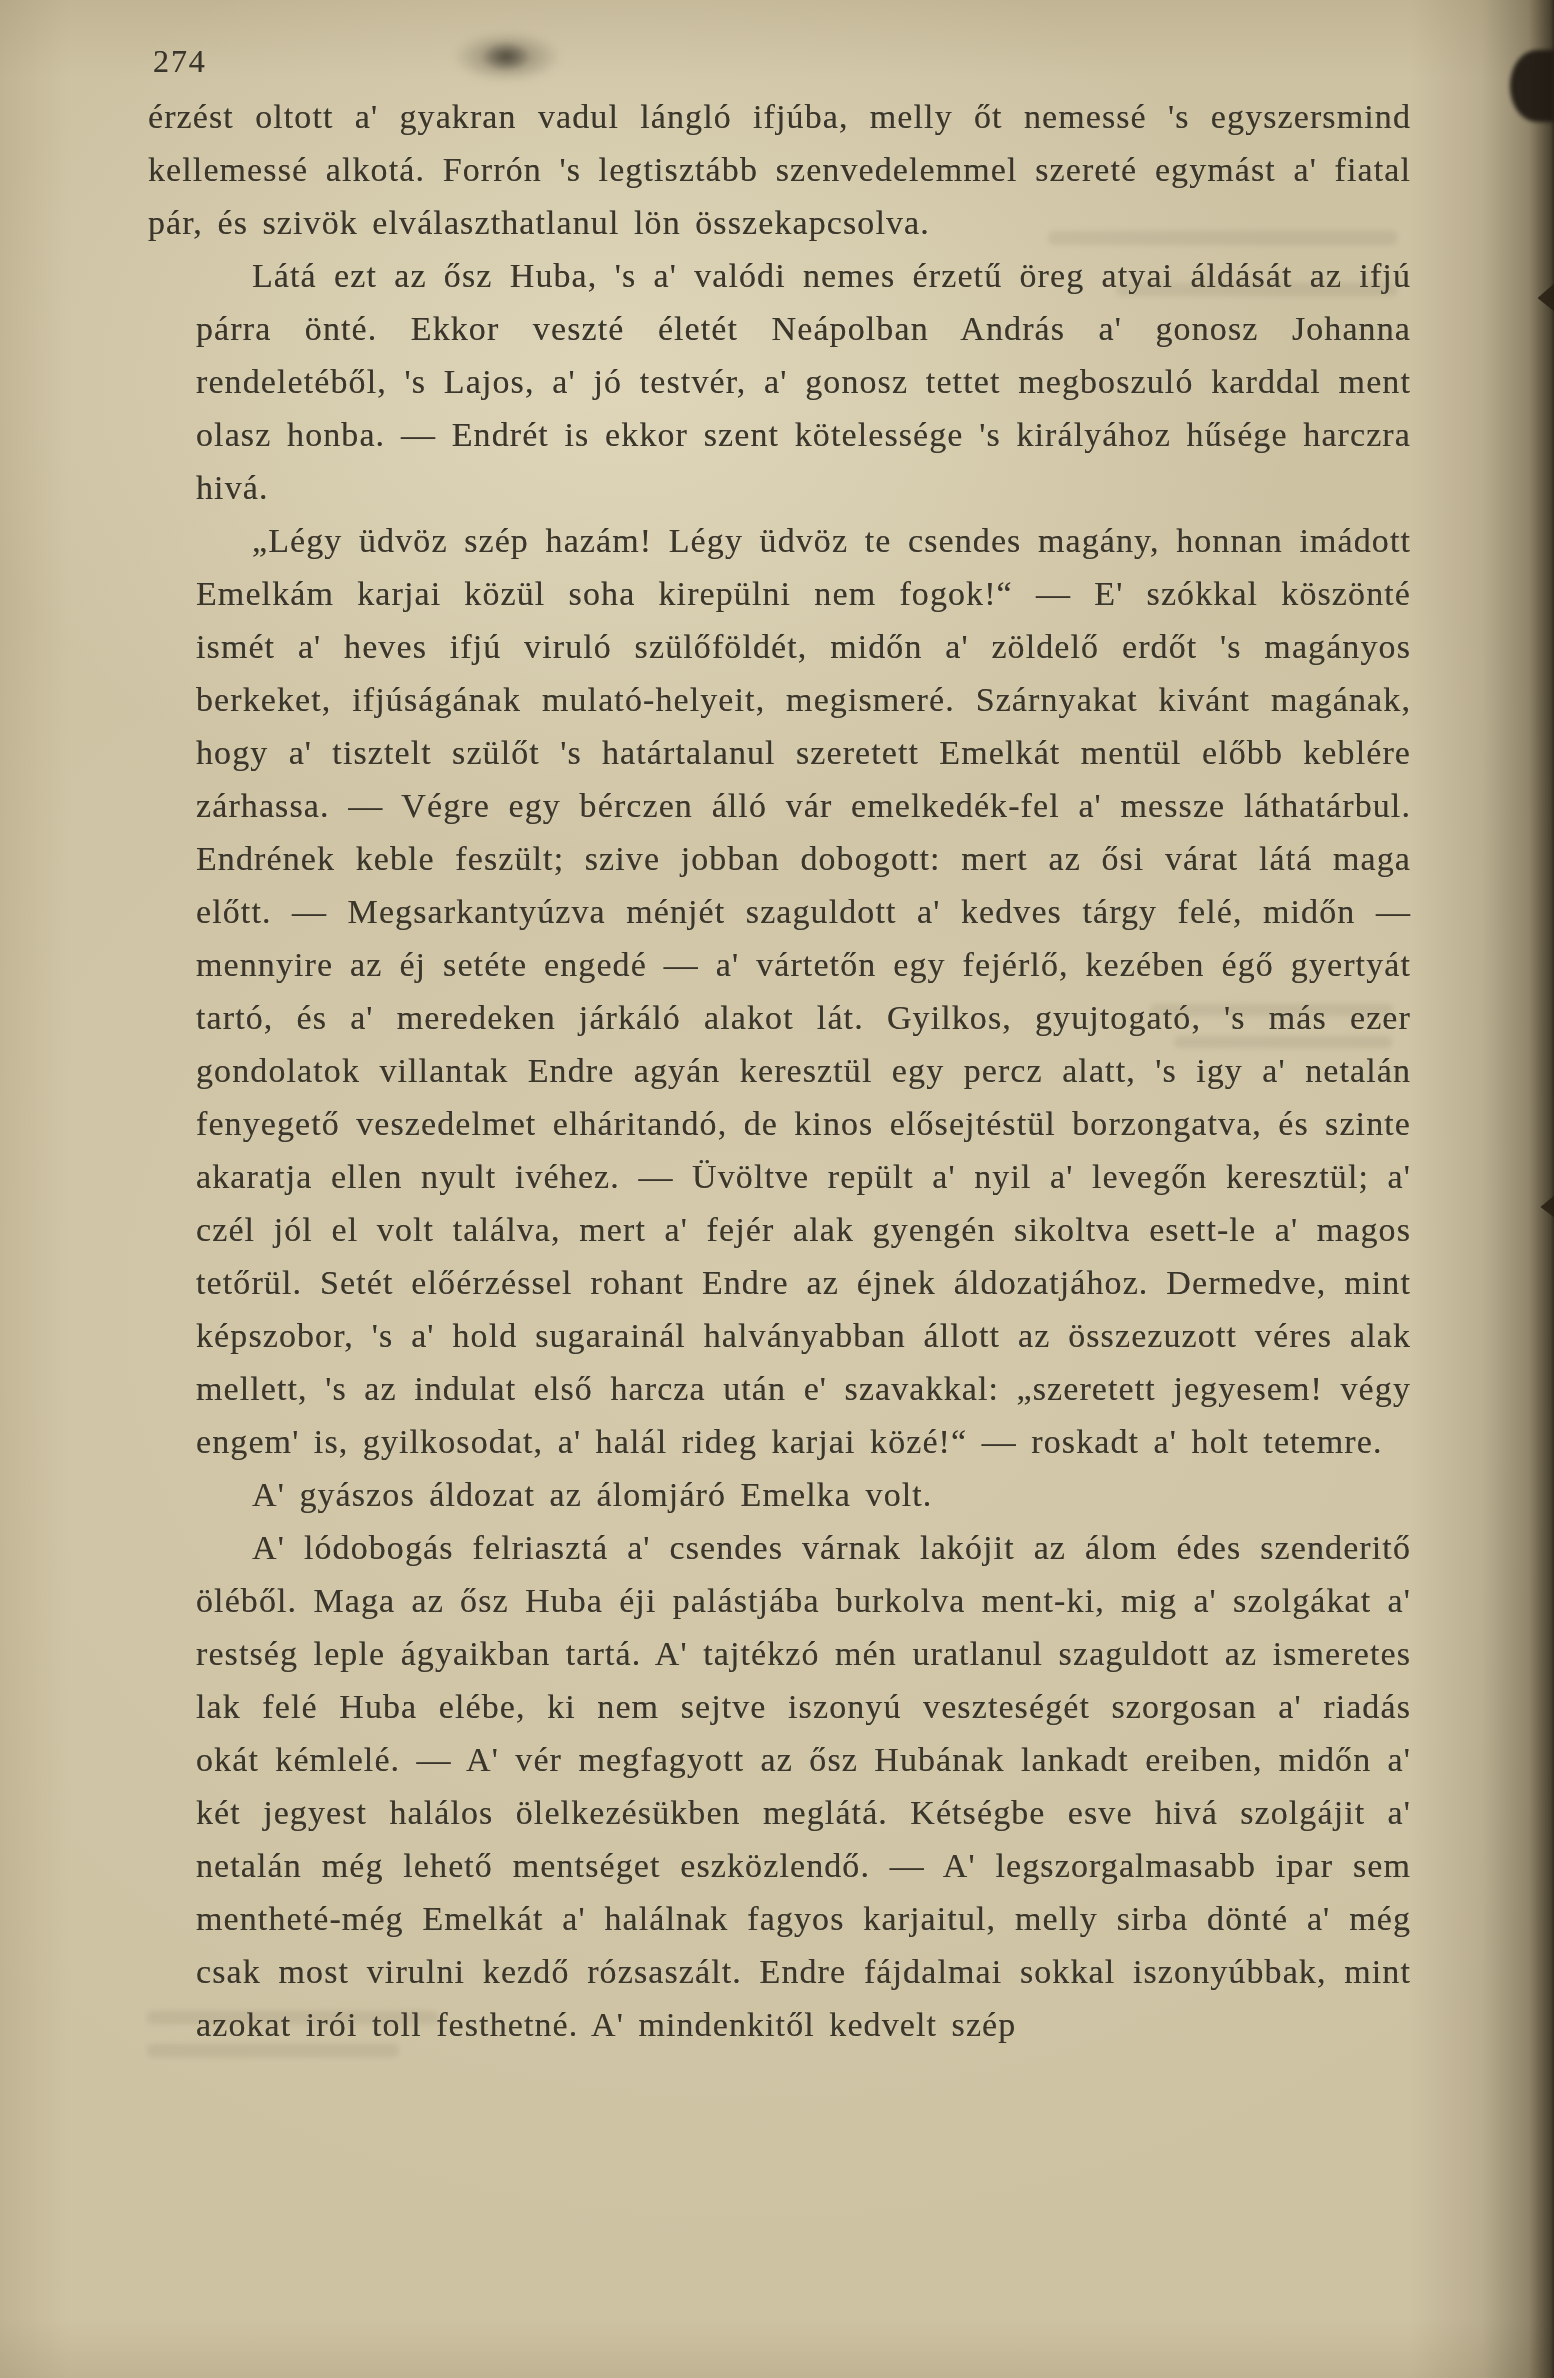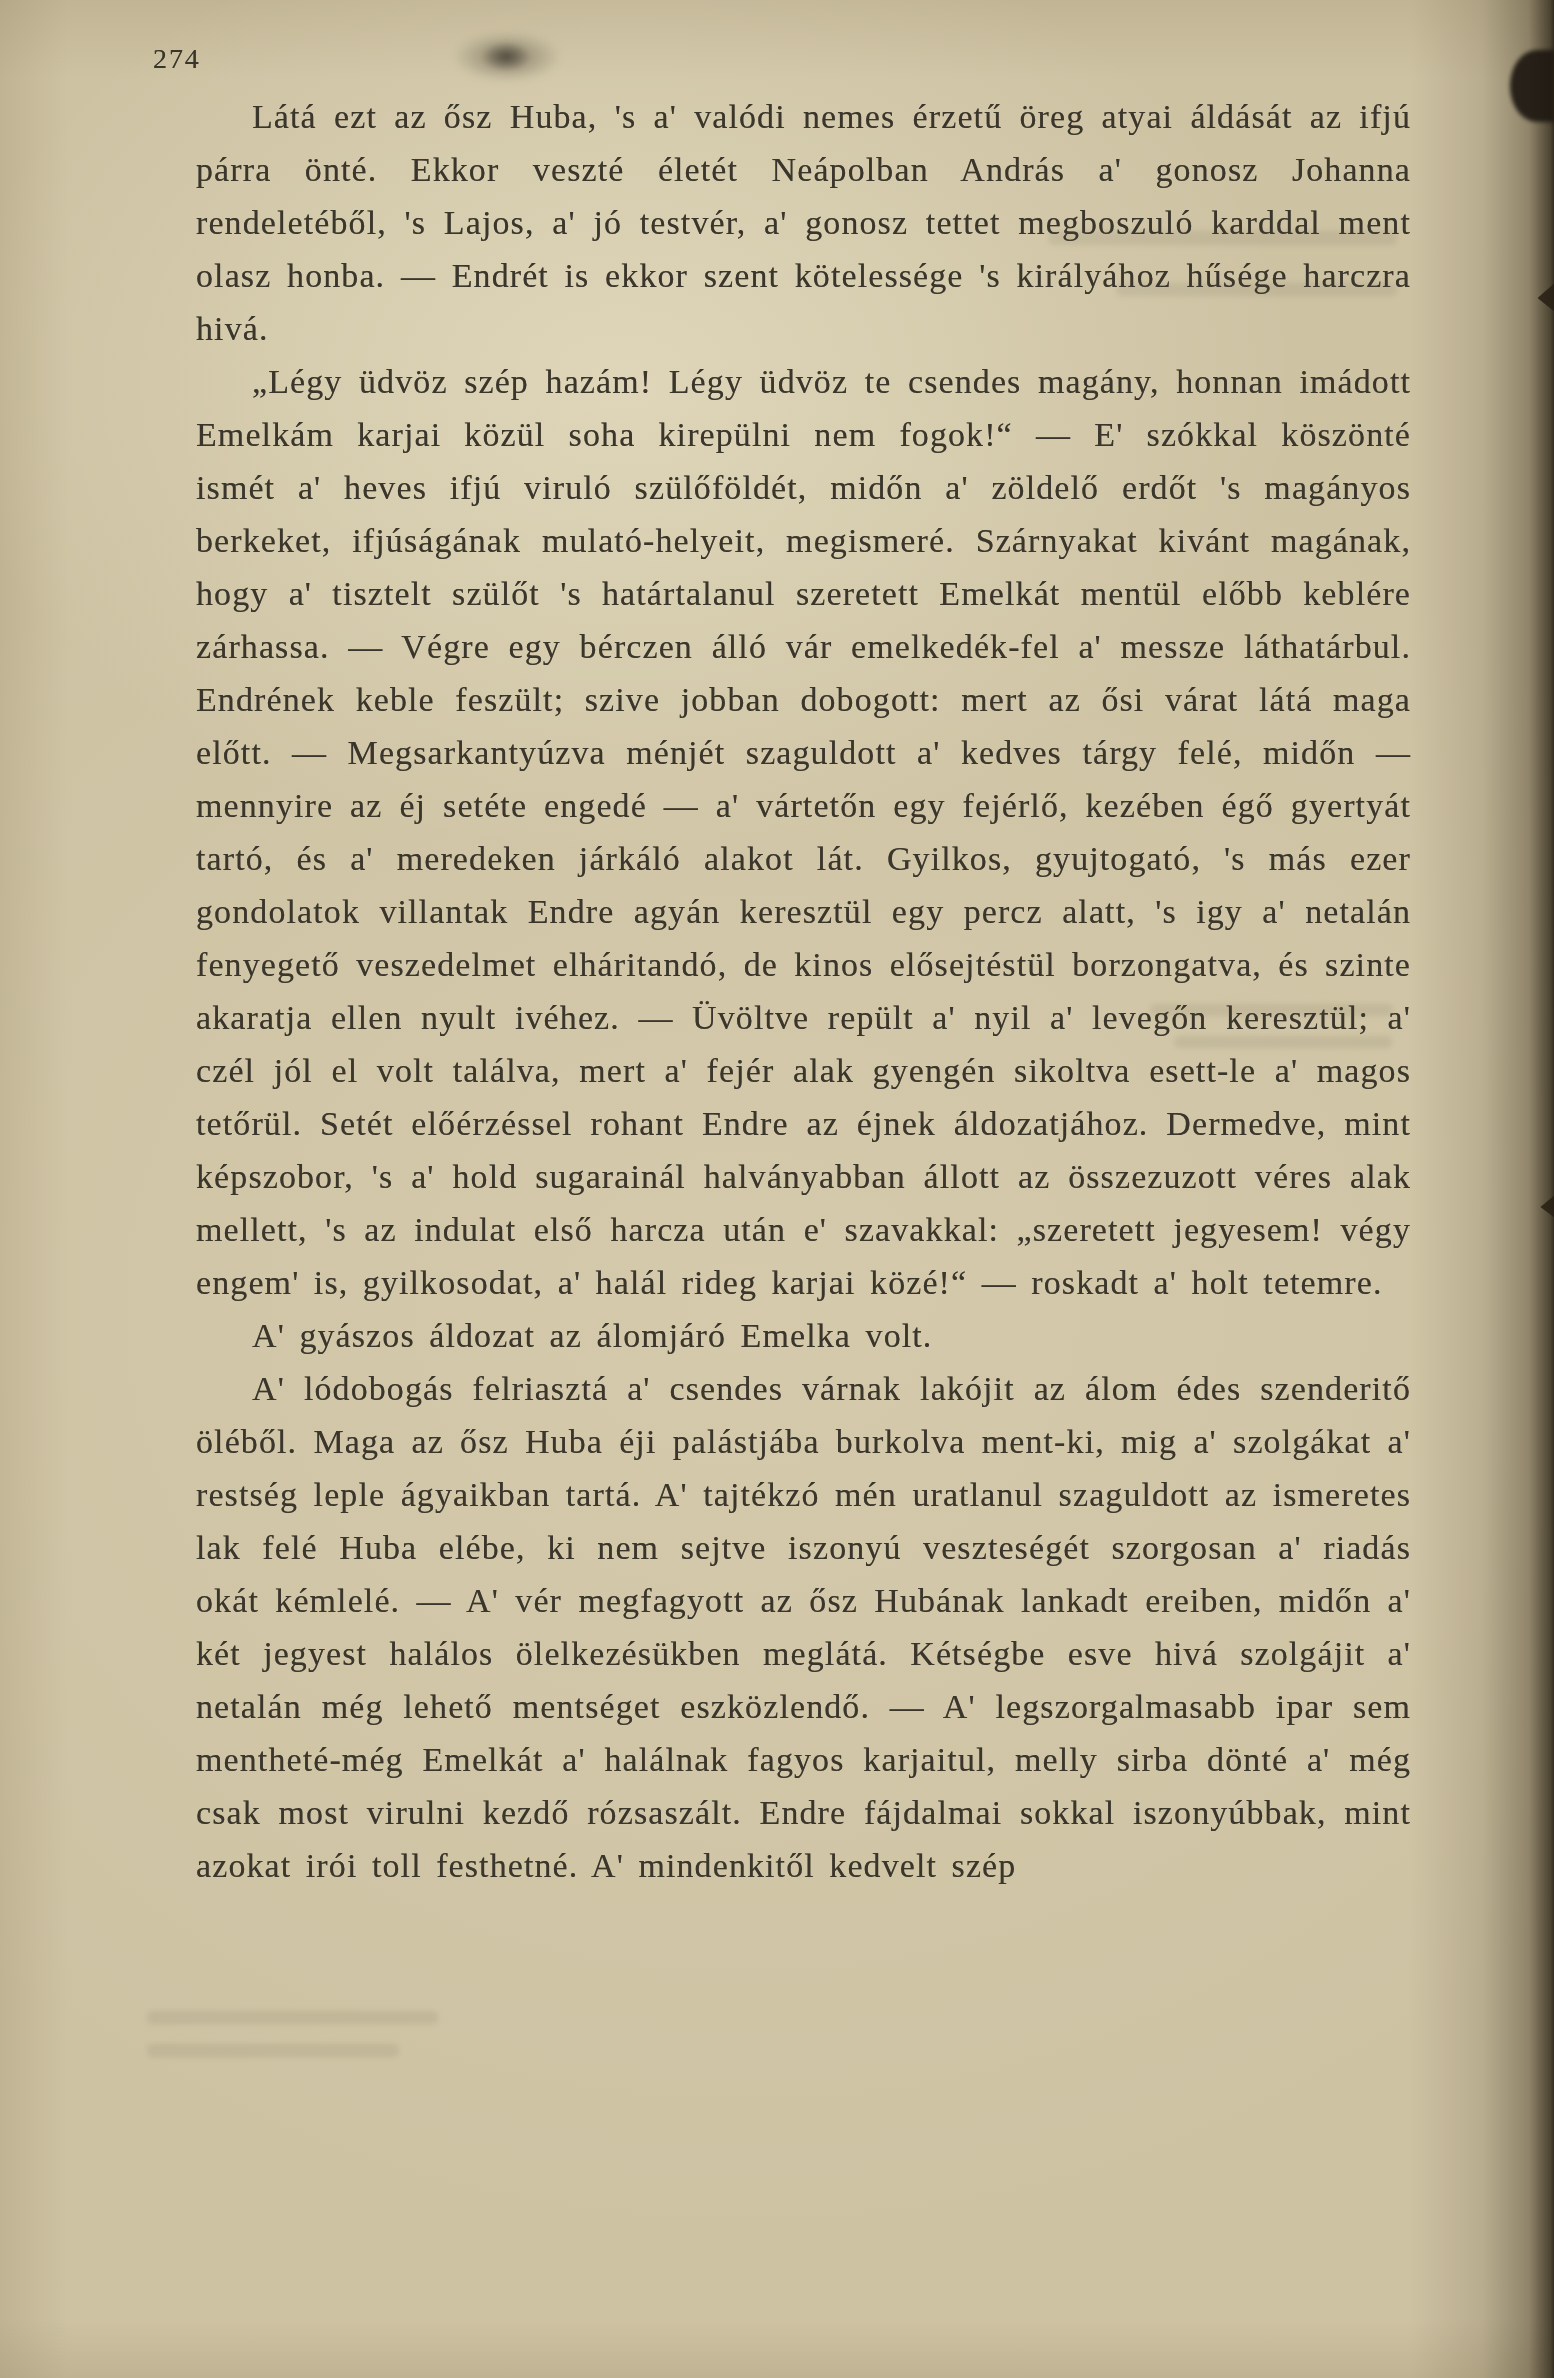--- a/index.html
+++ b/index.html
@@ -85,21 +85,21 @@
   .g1 { left: 1048px; top: 231px;  width: 349px; height: 13.6px; }
   .g2 { left: 1116px; top: 283px;  width: 281px; height: 12.6px; }
   .g3 { left: 1150px; top: 1004px; width: 243px; height: 11.6px; }
   .g4 { left: 1174px; top: 1036px; width: 218px; height: 11.6px; }
   .g5 { left: 147px;  top: 2011px; width: 291px; height: 12.6px; }
   .g6 { left: 147px;  top: 2044px; width: 252px; height: 12.6px; }
 
   .page-number {
     position: absolute;
     left: 153px; top: 43px;
-    font-size: 28px;
+    font-size: 32px;
     letter-spacing: 1.9px;
     color: #3b362c;
     text-shadow: 0 0 0.6px rgba(59,54,44,0.6);
   }
 
   .text-block {
     position: absolute;
     left: 148px; top: 90px;
     width: 1263px;
     font-size: 34px;
@@ -119,20 +119,21 @@
 <body>
 
 <div class="scan">
 
   <div class="ink-smudge"></div>
   <div class="ink-smudge-core"></div>
 
   <div class="page-number">274</div>
 
   <div class="text-block">
+    <p>érzést oltott a' gyakran vadul lángló ifjúba, melly őt nemessé 's egyszersmind kellemessé alkotá. Forrón 's legtisztább szenvedelemmel szereté egymást a' fiatal pár, és szivök elválaszthatlanul lön összekapcsolva.</p>
     <p class="indent">Látá ezt az ősz Huba, 's a' valódi nemes érzetű öreg atyai áldását az ifjú párra önté. Ekkor veszté életét Neápolban András a' gonosz Johanna rendeletéből, 's Lajos, a' jó testvér, a' gonosz tettet megboszuló karddal ment olasz honba. — Endrét is ekkor szent kötelessége 's királyához hűsége harczra hivá.</p>
     <p class="indent">„Légy üdvöz szép hazám! Légy üdvöz te csendes magány, honnan imádott Emelkám karjai közül soha kirepülni nem fogok!“ — E' szókkal köszönté ismét a' heves ifjú viruló szülőföldét, midőn a' zöldelő erdőt 's magányos berkeket, ifjúságának mulató-helyeit, megismeré. Szárnyakat kivánt magának, hogy a' tisztelt szülőt 's határtalanul szeretett Emelkát mentül előbb keblére zárhassa. — Végre egy bérczen álló vár emelkedék-fel a' messze láthatárbul. Endrének keble feszült; szive jobban dobogott: mert az ősi várat látá maga előtt. — Megsarkantyúzva ménjét szaguldott a' kedves tárgy felé, midőn — mennyire az éj setéte engedé — a' vártetőn egy fejérlő, kezében égő gyertyát tartó, és a' meredeken járkáló alakot lát. Gyilkos, gyujtogató, 's más ezer gondolatok villantak Endre agyán keresztül egy percz alatt, 's igy a' netalán fenyegető veszedelmet elháritandó, de kinos elősejtéstül borzongatva, és szinte akaratja ellen nyult ivéhez. — Üvöltve repült a' nyil a' levegőn keresztül; a' czél jól el volt találva, mert a' fejér alak gyengén sikoltva esett-le a' magos tetőrül. Setét előérzéssel rohant Endre az éjnek áldozatjához. Dermedve, mint képszobor, 's a' hold sugarainál halványabban állott az összezuzott véres alak mellett, 's az indulat első harcza után e' szavakkal: „szeretett jegyesem! végy engem' is, gyilkosodat, a' halál rideg karjai közé!“ — roskadt a' holt tetemre.</p>
     <p class="indent">A' gyászos áldozat az álomjáró Emelka volt.</p>
     <p class="indent">A' lódobogás felriasztá a' csendes várnak lakójit az álom édes szenderitő öléből. Maga az ősz Huba éji palástjába burkolva ment-ki, mig a' szolgákat a' restség leple ágyaikban tartá. A' tajtékzó mén uratlanul szaguldott az ismeretes lak felé Huba elébe, ki nem sejtve iszonyú veszteségét szorgosan a' riadás okát kémlelé. — A' vér megfagyott az ősz Hubának lankadt ereiben, midőn a' két jegyest halálos ölelkezésükben meglátá. Kétségbe esve hivá szolgájit a' netalán még lehető mentséget eszközlendő. — A' legszorgalmasabb ipar sem mentheté-még Emelkát a' halálnak fagyos karjaitul, melly sirba dönté a' még csak most virulni kezdő rózsaszált. Endre fájdalmai sokkal iszonyúbbak, mint azokat irói toll festhetné. A' mindenkitől kedvelt szép</p>
   </div>
 
   <div class="ghost g1"></div>
   <div class="ghost g2"></div>
   <div class="ghost g3"></div>
   <div class="ghost g4"></div>

